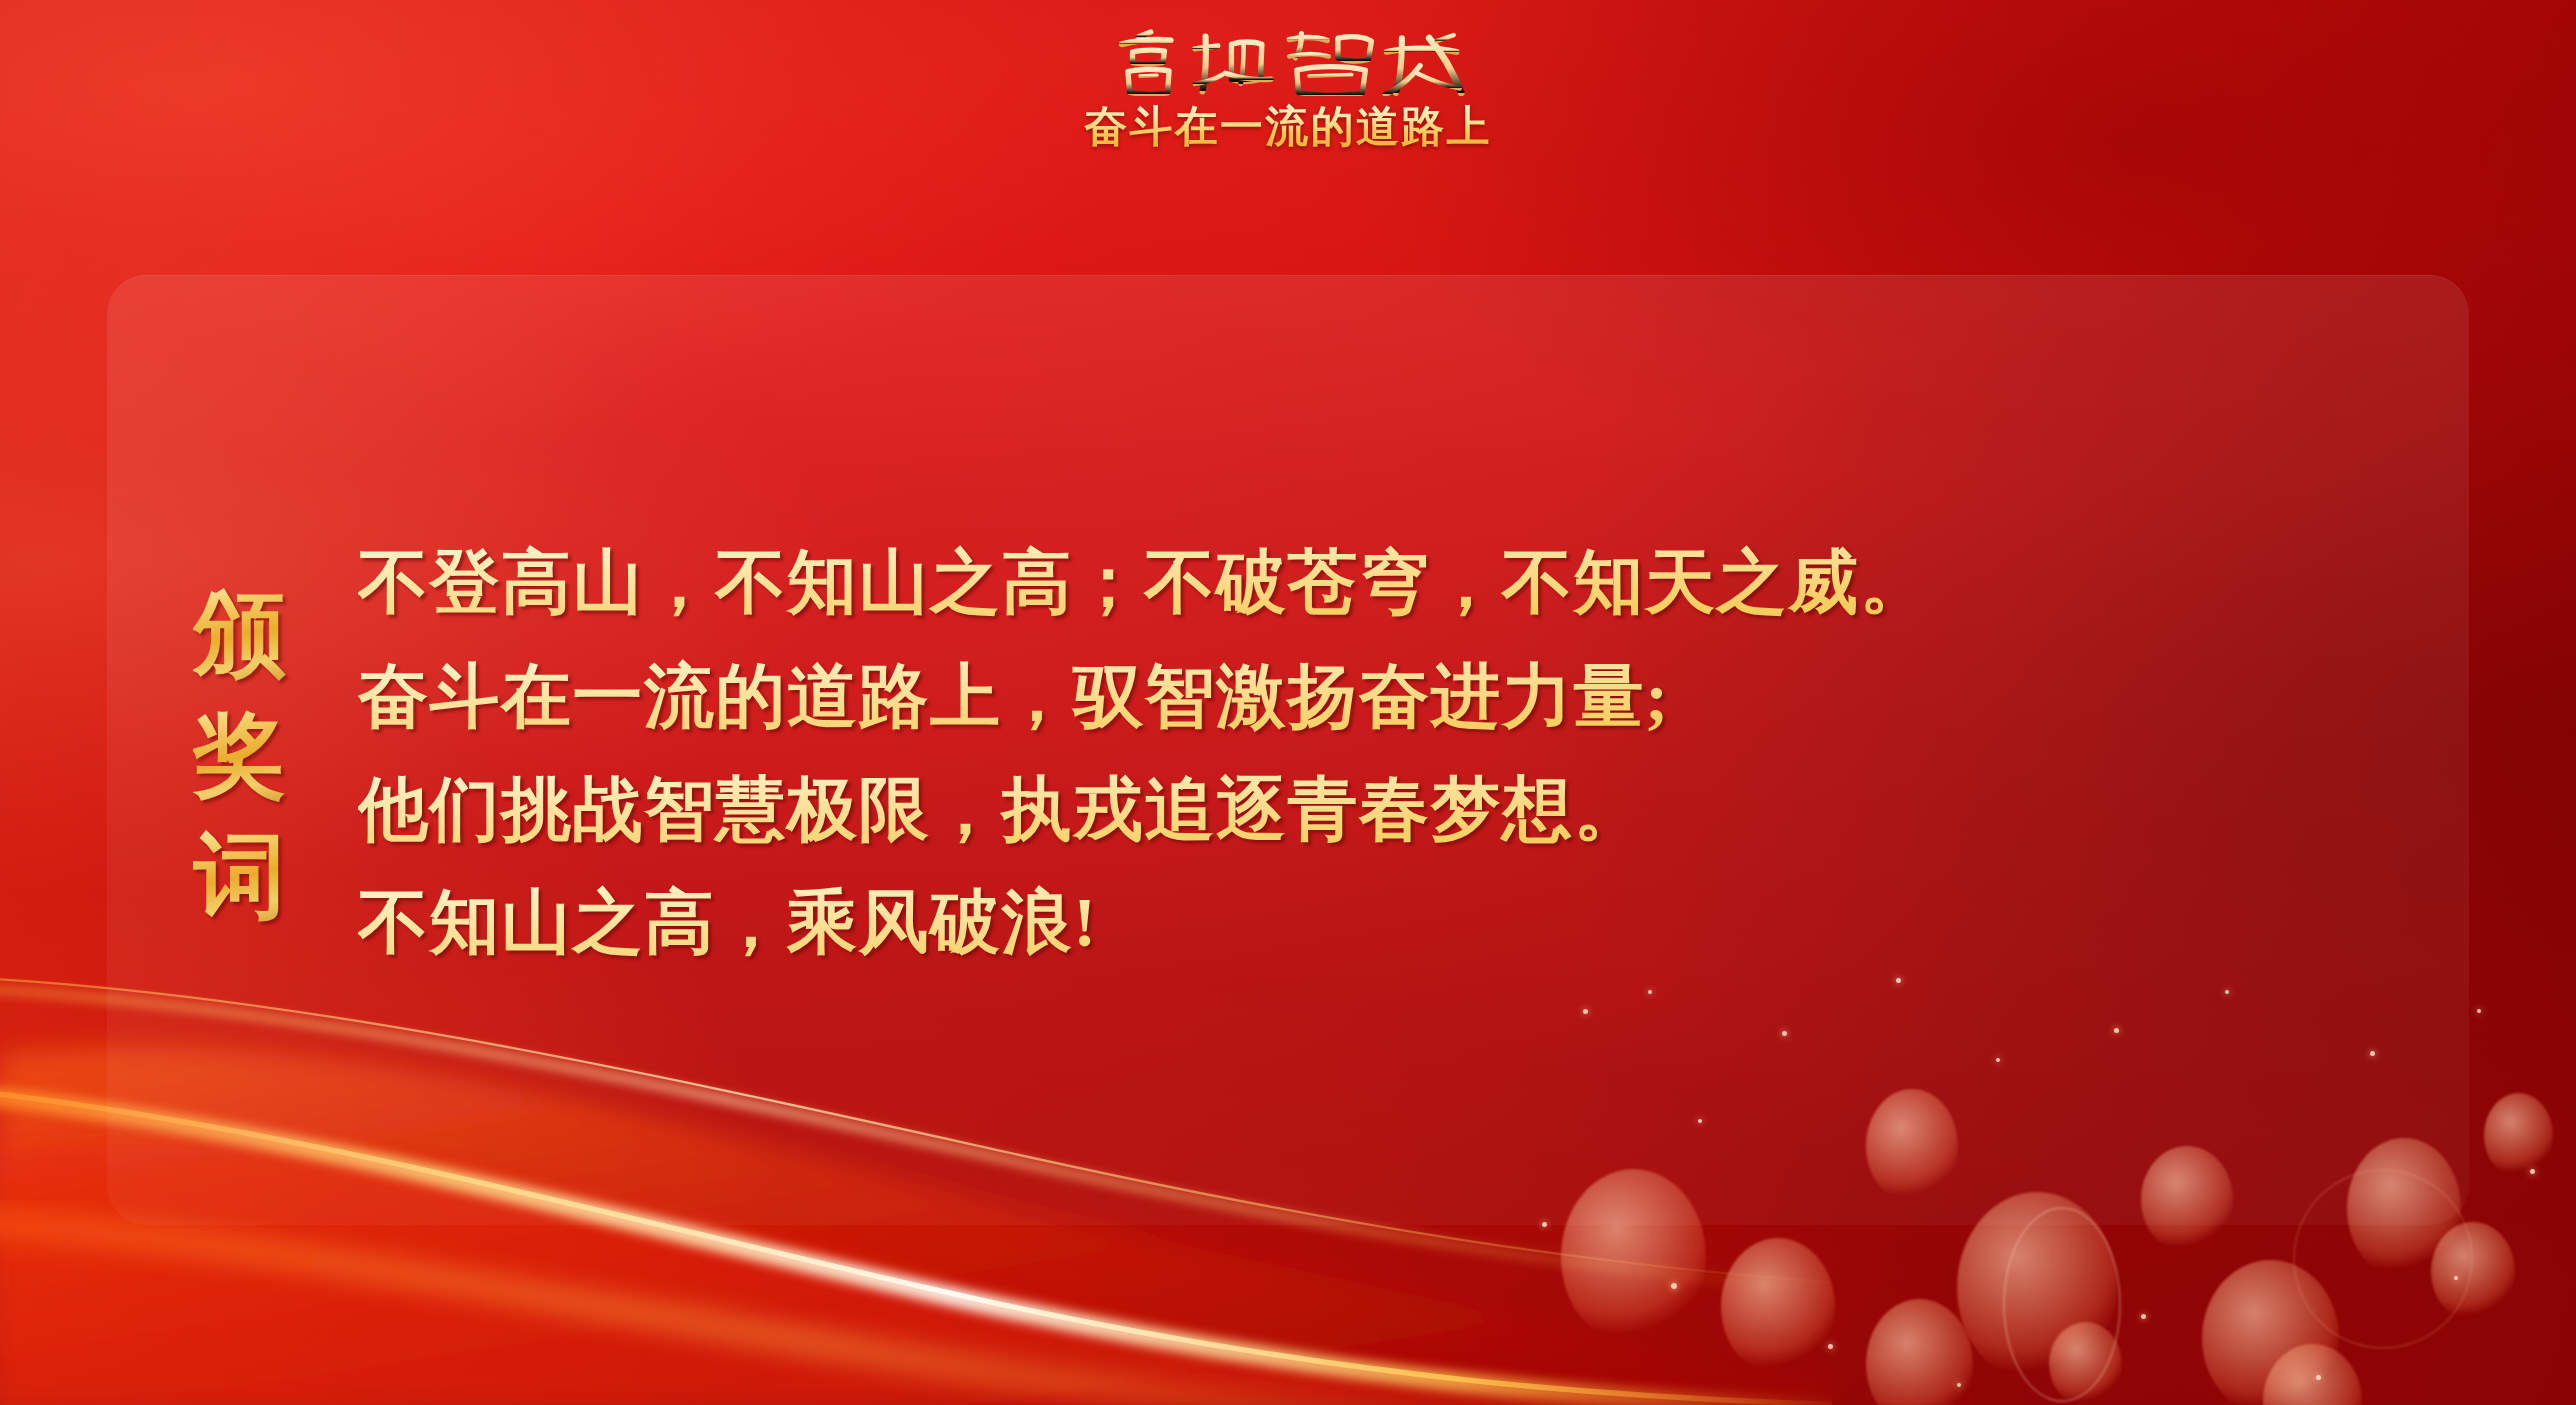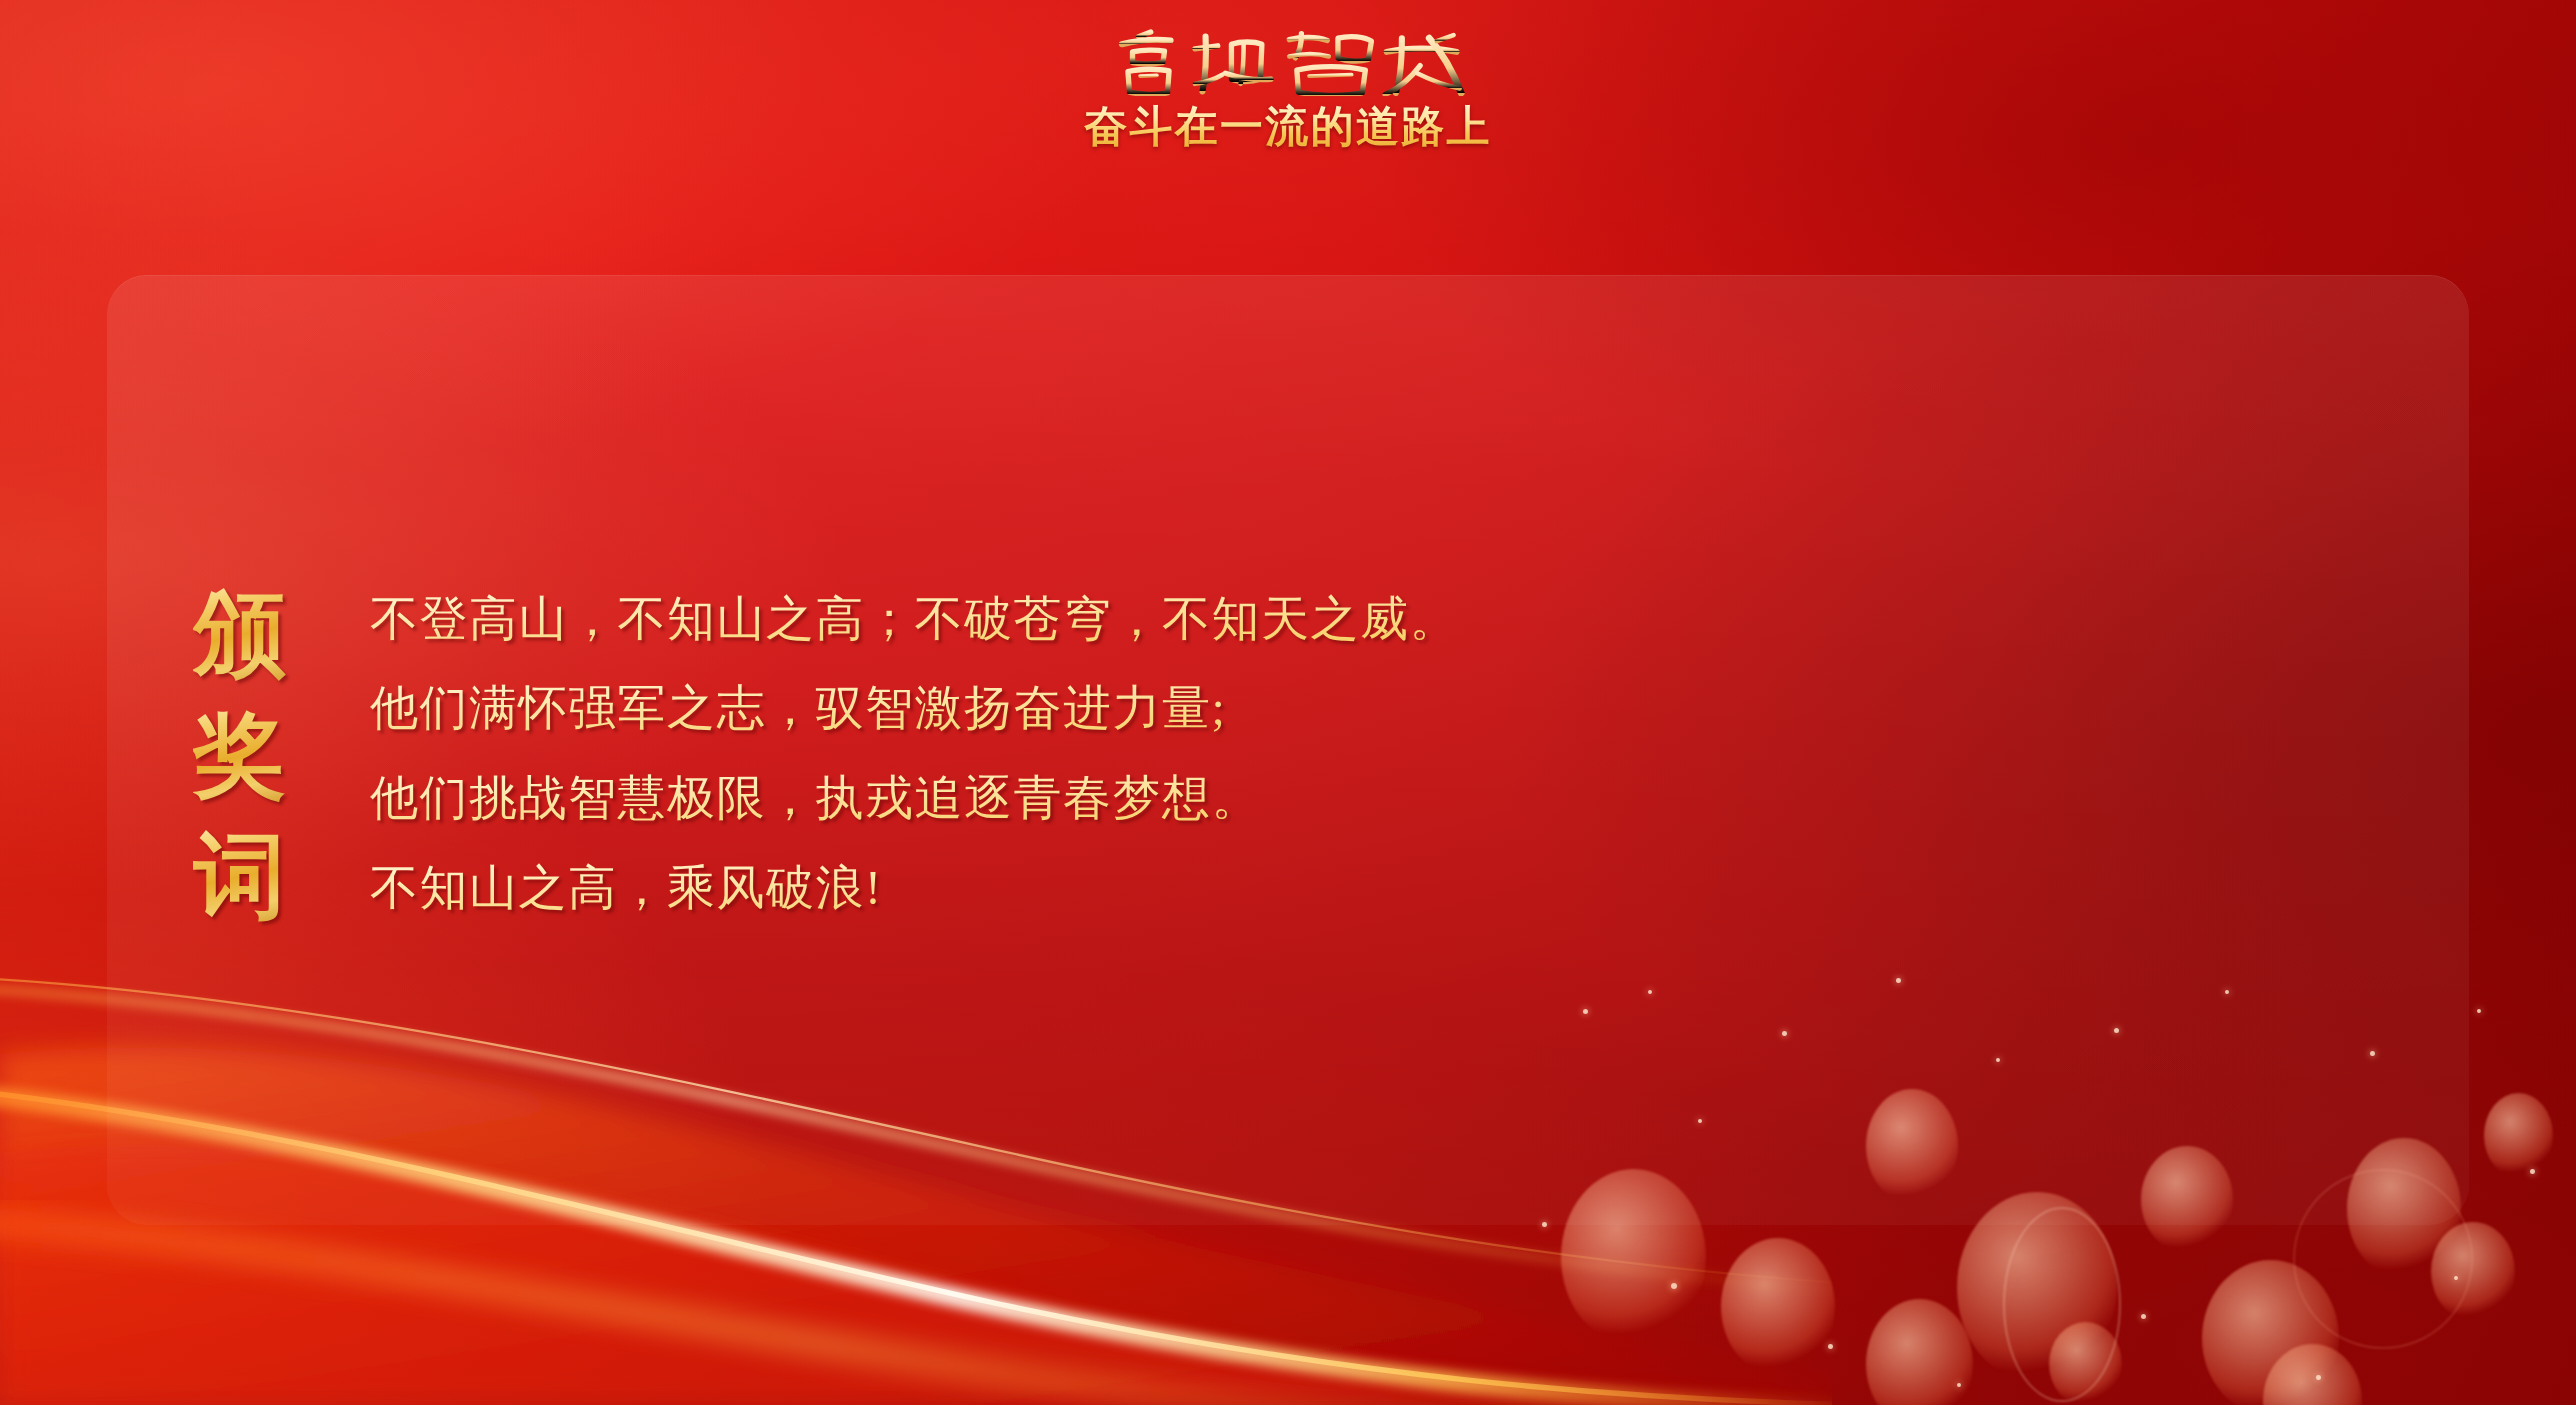--- a/index.html
+++ b/index.html
@@ -123,30 +123,31 @@
     filter:drop-shadow(3.8px 3.8px 1.5px rgba(90,0,0,.45));
   }
 
   
   .poem{
     flex:1;
     padding:0 43px 0 23px;
     margin-top:6.1px;
   }
   .poem p{
-    margin:12px;
+    margin:0;
     font-family:"Liberation Serif","DejaVu Serif",serif;
-    font-size:48px;
+    font-size:70px;
     line-height:1.62;
     letter-spacing:1.5px;
     white-space:nowrap;
     background:linear-gradient(178deg,#fff6dc 0%,#ffeebb 20%,#fadd8e 44%,#f6cf62 68%,#eebb3c 100%);
     -webkit-background-clip:text;background-clip:text;
     color:transparent;-webkit-text-fill-color:transparent;
     filter:drop-shadow(3.1px 3.1px 1.5px rgba(95,4,4,.50));
+    font-weight:bold;
   }
 </style>
 </head>
 <body>
 
 <div id="stage">
 
   <div class="silk s1"></div>
   <div class="silk s2"></div>
   <div class="silk s3"></div>
@@ -283,21 +284,21 @@
   <section class="card">
 
     <div class="vlabel">
       <span>颁</span>
       <span>奖</span>
       <span>词</span>
     </div>
 
     <div class="poem">
       <p>不登高山，不知山之高；不破苍穹，不知天之威。</p>
-      <p>他们满怀强军之志，驭智激扬奋进力量;</p>
+      <p>奋斗在一流的道路上，驭智激扬奋进力量;</p>
       <p>他们挑战智慧极限，执戎追逐青春梦想。</p>
       <p>不知山之高，乘风破浪!</p>
     </div>
 
   </section>
 
 </div>
 
 
 </body></html>

